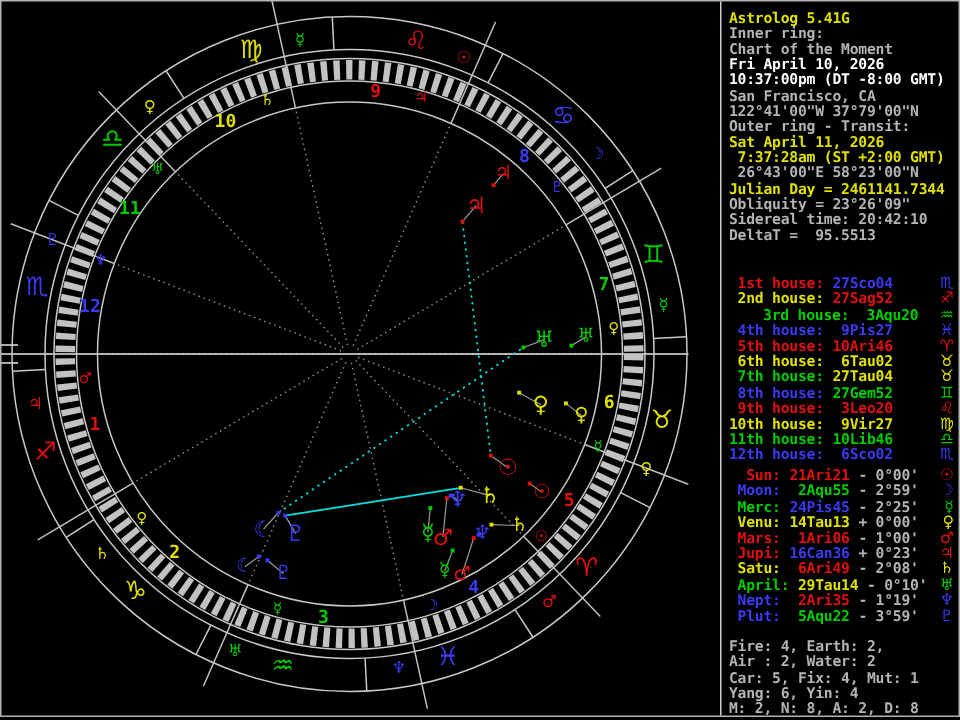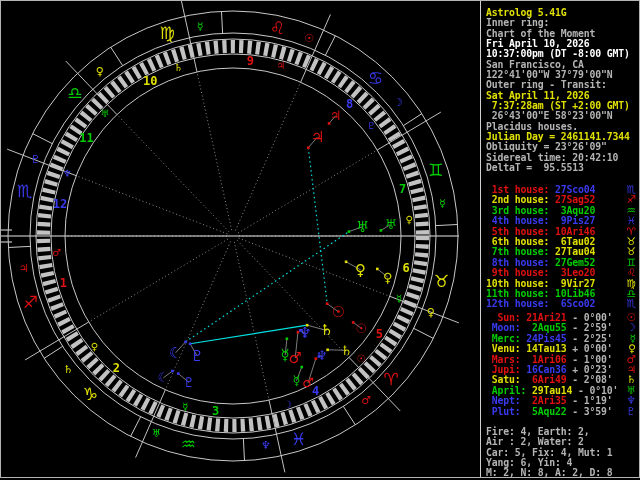--- a/index.html
+++ b/index.html
@@ -181,30 +181,29 @@
       <div class="line "><span style="color: rgb(180, 180, 180);">Inner ring:</span></div>
       <div class="line "><span style="color: rgb(180, 180, 180);">Chart of the Moment</span></div>
       <div class="line "><span style="color: rgb(255, 255, 255);">Fri April 10, 2026</span></div>
       <div class="line "><span style="color: rgb(255, 255, 255);">10:37:00pm (DT -8:00 GMT)</span></div>
       <div class="line "><span style="color: rgb(180, 180, 180);">San Francisco, CA</span></div>
       <div class="line "><span style="color: rgb(180, 180, 180);">122°41'00"W 37°79'00"N</span></div>
       <div class="line "><span style="color: rgb(180, 180, 180);">Outer ring - Transit:</span></div>
       <div class="line "><span style="color: rgb(224, 224, 0);">Sat April 11, 2026</span></div>
       <div class="line "><span style="color: rgb(224, 224, 0);"> 7:37:28am (ST +2:00 GMT)</span></div>
       <div class="line "><span style="color: rgb(180, 180, 180);"> 26°43'00"E 58°23'00"N</span></div>
-      <div class="line "><span style="color: rgb(180, 180, 180);">Placidus houses.</span></div>
       <div class="line "><span style="color: rgb(224, 224, 0);">Julian Day = 2461141.7344</span></div>
       <div class="line "><span style="color: rgb(180, 180, 180);">Obliquity = 23°26'09"</span></div>
       <div class="line "><span style="color: rgb(180, 180, 180);">Sidereal time: 20:42:10</span></div>
       <div class="line "><span style="color: rgb(180, 180, 180);">DeltaT =  95.5513</span></div>
     </div>
   <div id="pHouses" class="panel-sec" style="top:185px">
       <div class="line hline"><span style="color: rgb(224, 16, 16);"> 1st house: </span><span style="color: rgb(58, 58, 240);">27Sco04</span><span class="rglyph" style="color: rgb(58, 58, 240);">♏</span></div>
       <div class="line hline"><span style="color: rgb(224, 224, 0);"> 2nd house: </span><span style="color: rgb(224, 16, 16);">27Sag52</span><span class="rglyph" style="color: rgb(224, 16, 16);">♐</span></div>
-      <div class="line hline"><span style="color: rgb(0, 204, 0);"> 3rd house: </span><span style="color: rgb(0, 204, 0);"> 3Aqu20</span><span class="rglyph" style="color: rgb(0, 204, 0);">♒</span></div>
+      <div class="line hline"><span style="color: rgb(0, 204, 0); margin-left: 17px;"> 3rd house: </span><span style="color: rgb(0, 204, 0);"> 3Aqu20</span><span class="rglyph" style="color: rgb(0, 204, 0);">♒</span></div>
       <div class="line hline"><span style="color: rgb(58, 58, 240);"> 4th house: </span><span style="color: rgb(58, 58, 240);"> 9Pis27</span><span class="rglyph" style="color: rgb(58, 58, 240);">♓</span></div>
       <div class="line hline"><span style="color: rgb(224, 16, 16);"> 5th house: </span><span style="color: rgb(224, 16, 16);">10Ari46</span><span class="rglyph" style="color: rgb(224, 16, 16);">♈</span></div>
       <div class="line hline"><span style="color: rgb(224, 224, 0);"> 6th house: </span><span style="color: rgb(224, 224, 0);"> 6Tau02</span><span class="rglyph" style="color: rgb(224, 224, 0);">♉</span></div>
       <div class="line hline"><span style="color: rgb(0, 204, 0);"> 7th house: </span><span style="color: rgb(224, 224, 0);">27Tau04</span><span class="rglyph" style="color: rgb(224, 224, 0);">♉</span></div>
       <div class="line hline"><span style="color: rgb(58, 58, 240);"> 8th house: </span><span style="color: rgb(0, 204, 0);">27Gem52</span><span class="rglyph" style="color: rgb(0, 204, 0);">♊</span></div>
       <div class="line hline"><span style="color: rgb(224, 16, 16);"> 9th house: </span><span style="color: rgb(224, 16, 16);"> 3Leo20</span><span class="rglyph" style="color: rgb(224, 16, 16);">♌</span></div>
       <div class="line hline"><span style="color: rgb(224, 224, 0);">10th house: </span><span style="color: rgb(224, 224, 0);"> 9Vir27</span><span class="rglyph" style="color: rgb(224, 224, 0);">♍</span></div>
       <div class="line hline"><span style="color: rgb(0, 204, 0);">11th house: </span><span style="color: rgb(0, 204, 0);">10Lib46</span><span class="rglyph" style="color: rgb(0, 204, 0);">♎</span></div>
       <div class="line hline"><span style="color: rgb(58, 58, 240);">12th house: </span><span style="color: rgb(58, 58, 240);"> 6Sco02</span><span class="rglyph" style="color: rgb(58, 58, 240);">♏</span></div>
     </div>

